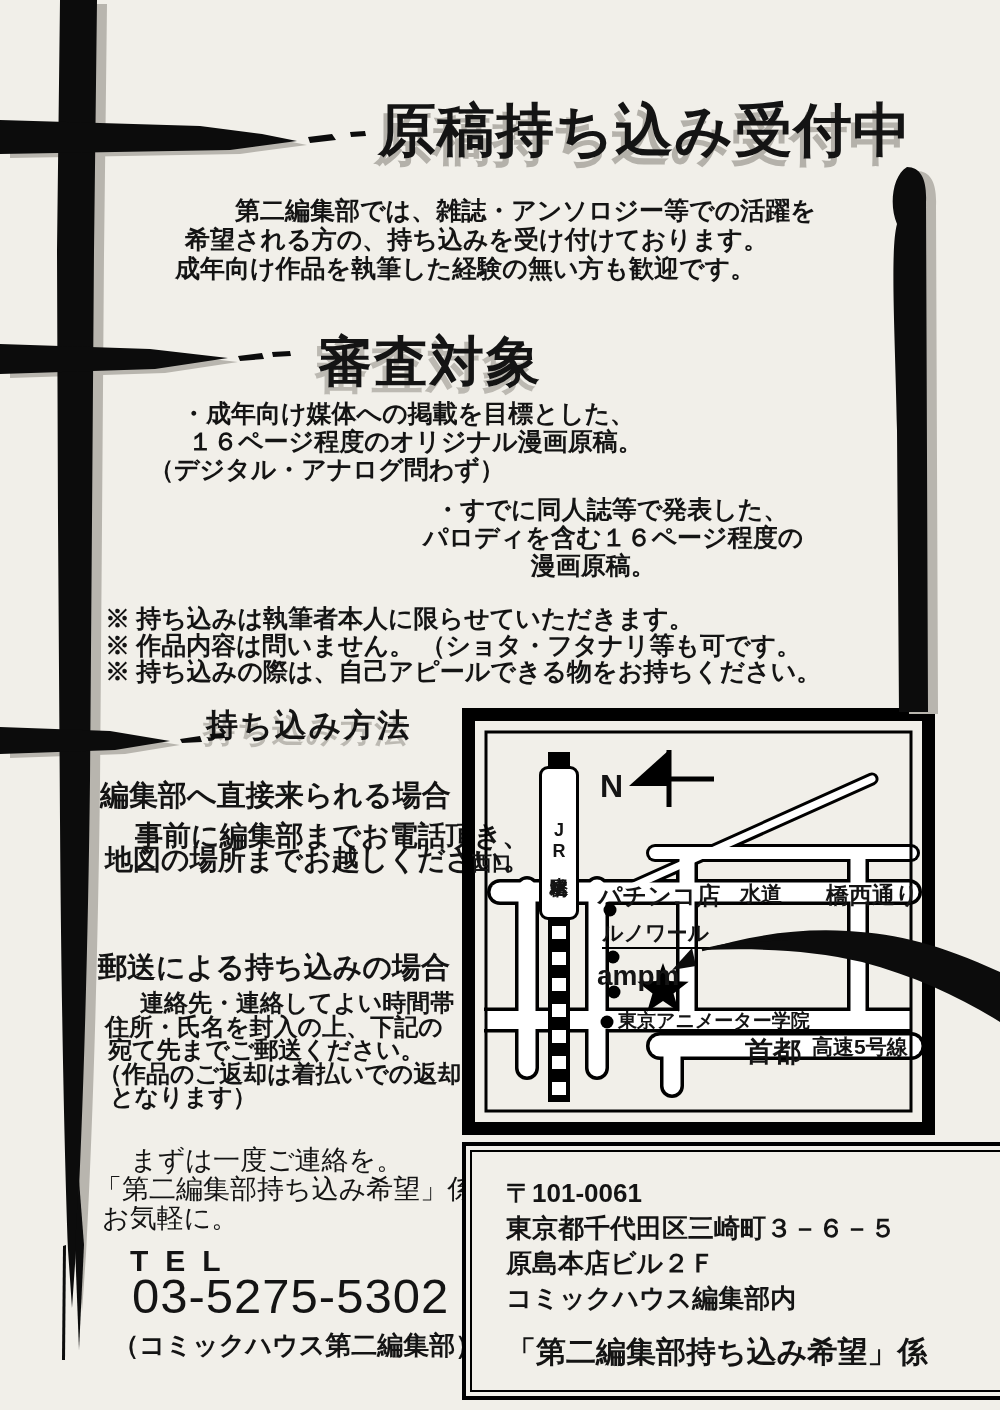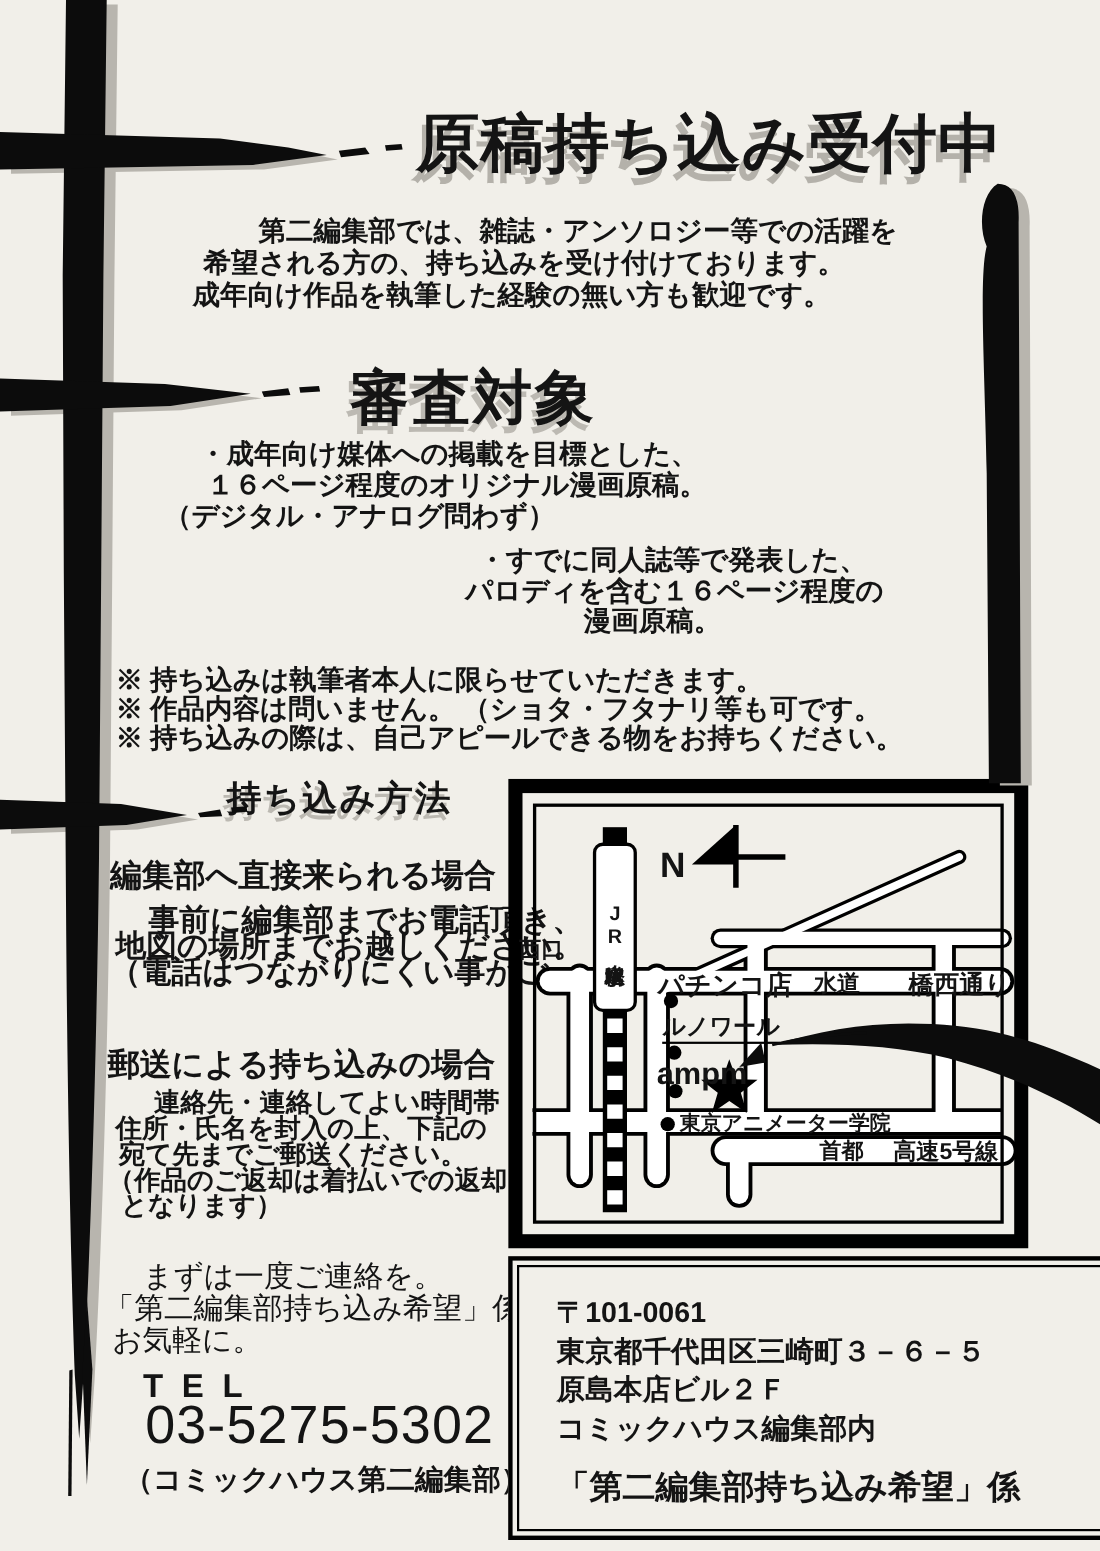--- a/index.html
+++ b/index.html
@@ -47,21 +47,21 @@
   }
   .station-cap{position:absolute;left:86px;top:44px;width:22px;height:17px;background:#000;z-index:2;}
   .compass-n{left:138px;top:60px;font-size:32px;font-weight:700;}
   .west-exit{left:10px;top:142px;font-size:20px;font-weight:700;}
   .pachinko{left:136px;top:172px;font-size:24px;font-weight:600;}
   .suido{left:278px;top:172px;font-size:21px;font-weight:700;}
   .hashinishi{left:364px;top:172px;font-size:23px;font-weight:700;}
   .renoir{left:140px;top:211px;font-size:21px;font-weight:600;border-bottom:2px solid #000;}
   .ampm{left:135px;top:252px;font-size:28px;font-weight:600;}
   .school{left:156px;top:300px;font-size:19px;font-weight:600;}
-  .shuto{left:283px;top:325px;font-size:20px;font-weight:700;}
+  .shuto{left:283px;top:325px;font-size:28px;font-weight:700;}
   .kousoku{left:350px;top:325px;font-size:21px;font-weight:700;}
 
   
   .addr{left:462px;top:1142px;width:548px;height:258px;border:4px solid #000;box-sizing:border-box;background:#f1efe9;}
   .addr-inner{position:absolute;left:4px;top:4px;right:4px;bottom:4px;border:2px solid #000;
     padding:24px 0 0 34px;box-sizing:border-box;}
   .addr-inner .line{font-size:26px;font-weight:600;line-height:35px;white-space:nowrap;}
   .addr-inner .recipient{margin-top:16px;font-size:30px;font-weight:700;white-space:nowrap;}
 
   .deco{position:absolute;left:0;top:0;z-index:7;pointer-events:none;}
@@ -98,21 +98,20 @@
     <div class="line">※ 作品内容は問いません。 （ショタ・フタナリ等も可です。</div>
     <div class="line">※ 持ち込みの際は、自己アピールできる物をお持ちください。</div>
   </div>
 
   <div class="abs h-houhou">持ち込み方法</div>
 
   <div class="abs subhead direct-h">編集部へ直接来られる場合</div>
   <div class="abs tblock direct-p">
     <div class="line" style="padding-left:35px">事前に編集部までお電話頂き、</div>
     <div class="line" style="padding-left:5px">地図の場所までお越しください。</div>
-    <div class="line" style="padding-left:0px">（電話はつながりにくい事がご</div>
   </div>
 
   <div class="abs subhead mail-h">郵送による持ち込みの場合</div>
   <div class="abs tblock mail-p serif">
     <div class="line" style="padding-left:42px">連絡先・連絡してよい時間帯・</div>
     <div class="line" style="padding-left:7px">住所・氏名を封入の上、下記の</div>
     <div class="line" style="padding-left:10px">宛て先までご郵送ください。</div>
     <div class="line" style="padding-left:0px">（作品のご返却は着払いでの返却</div>
     <div class="line" style="padding-left:12px">となります）</div>
   </div>

